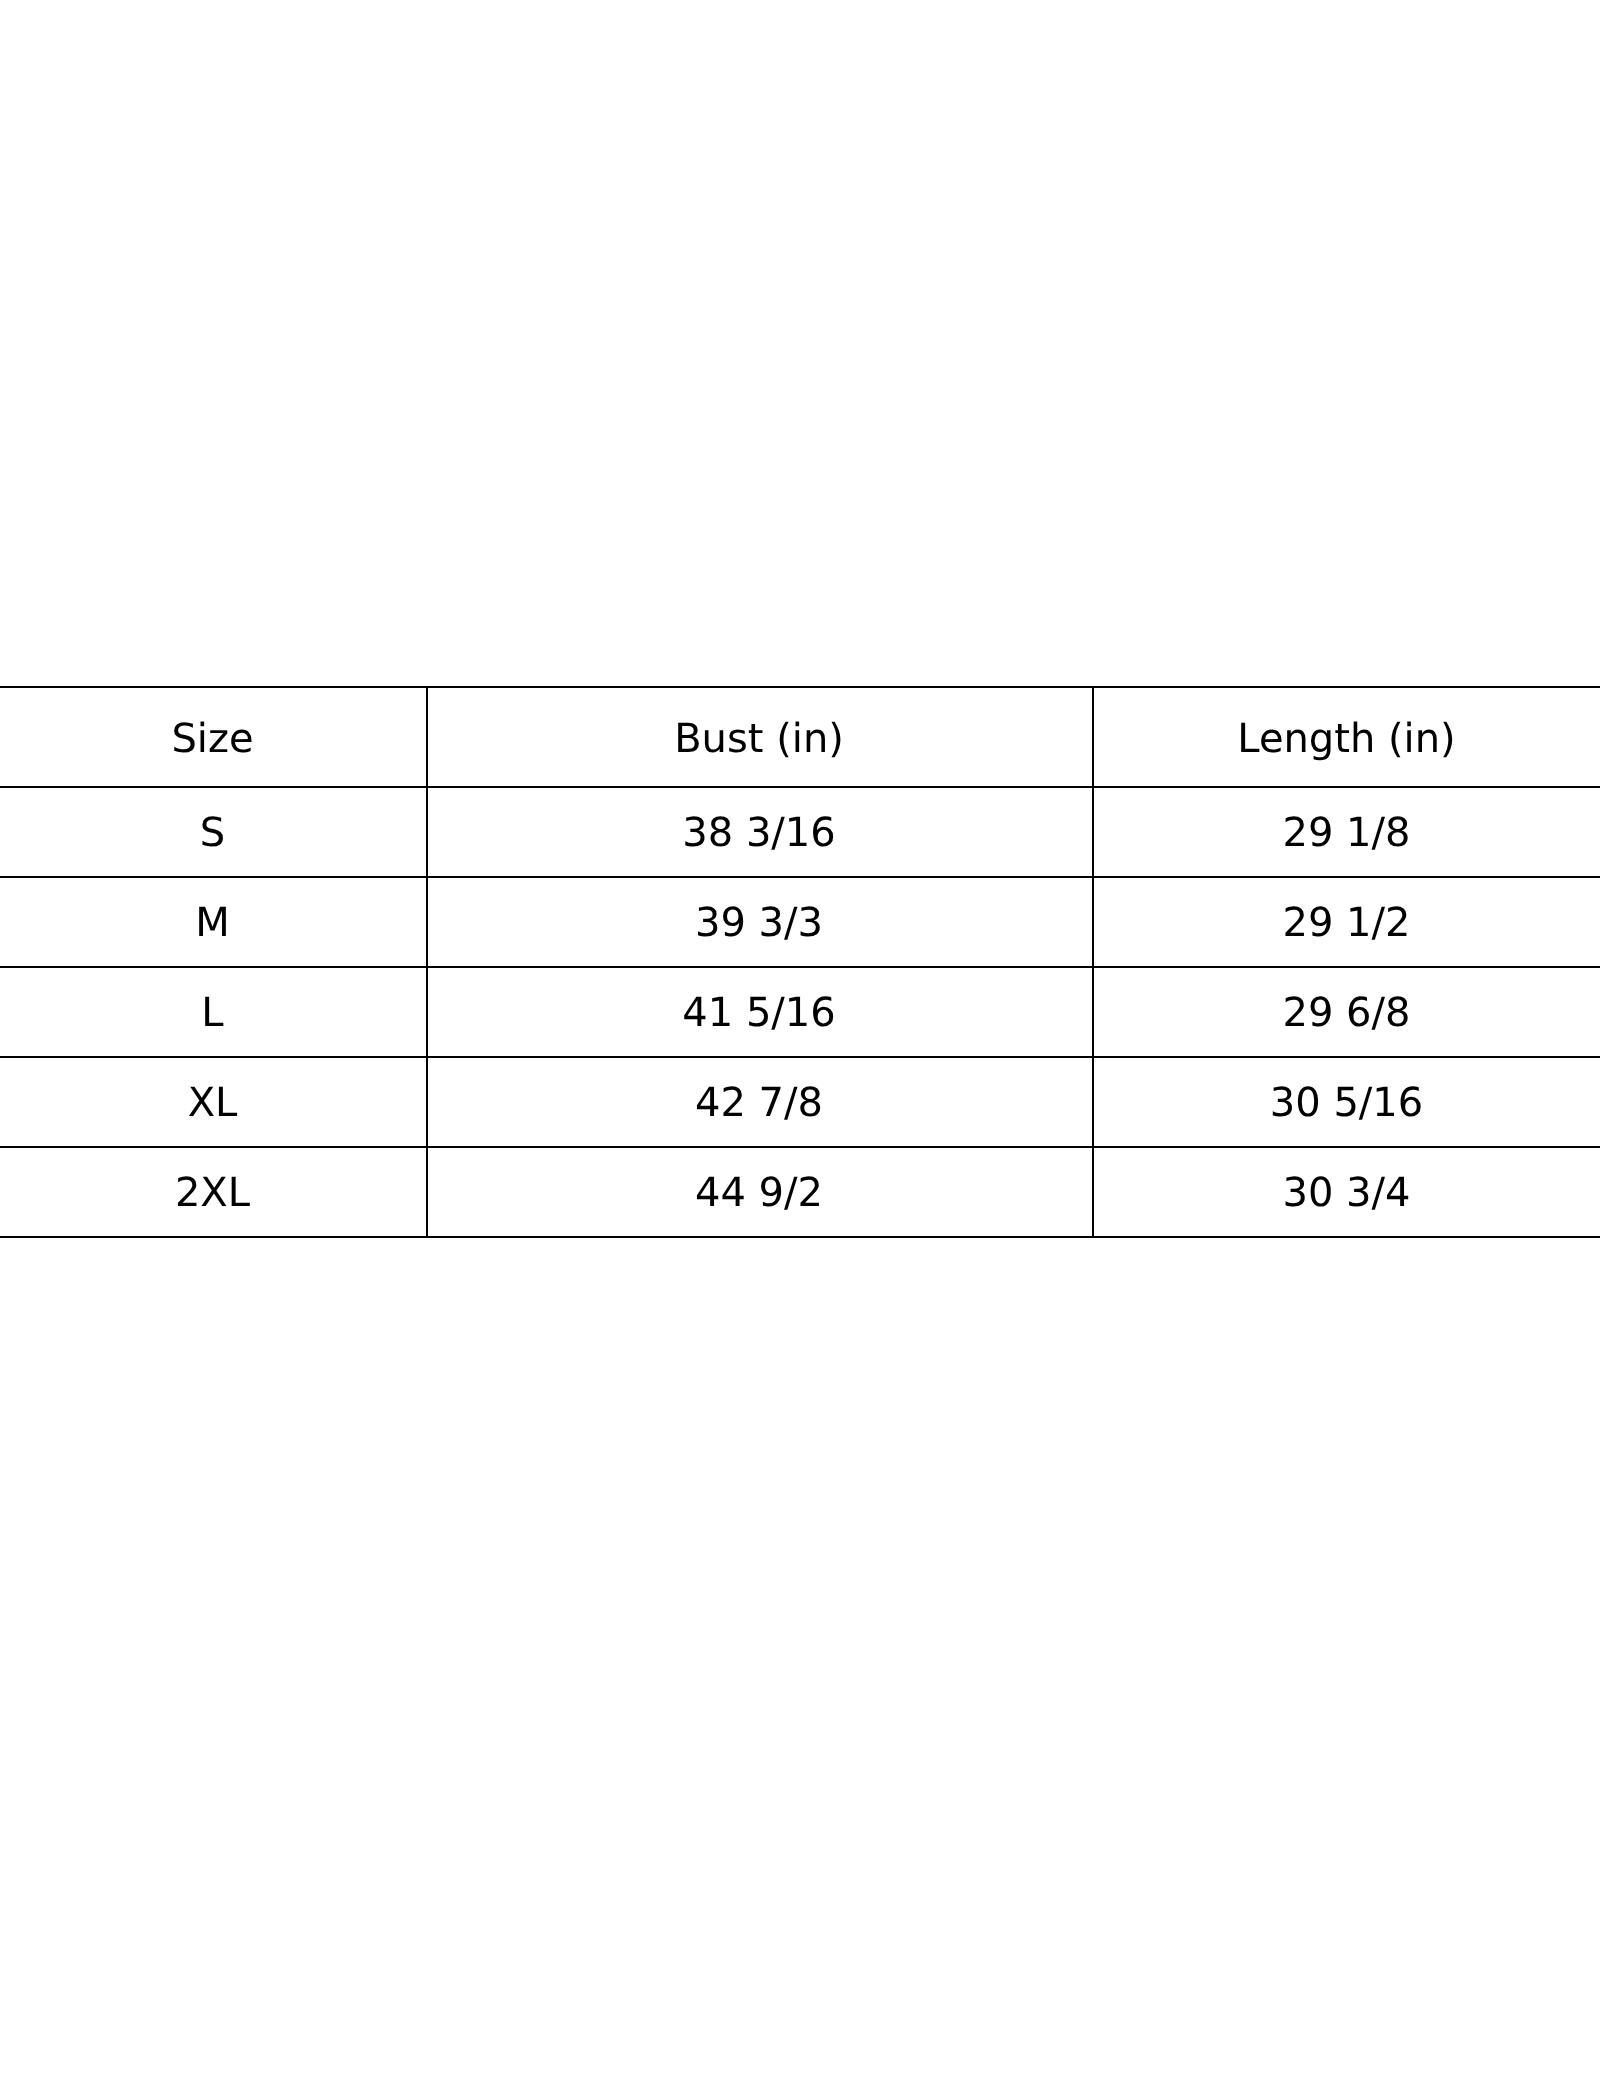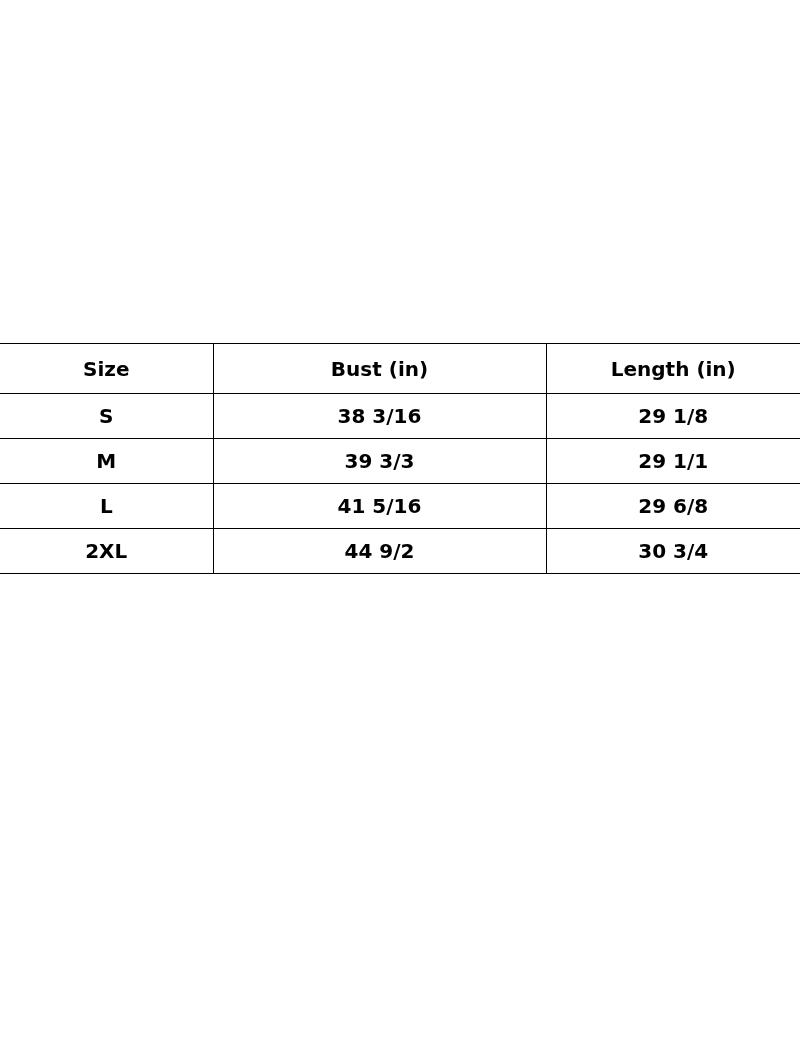--- a/index.html
+++ b/index.html
@@ -34,21 +34,21 @@
     width: 800px;
     table-layout: fixed;
   }
   table.size-chart col.c-size   { width: 213px; }
   table.size-chart col.c-bust   { width: 333px; }
   table.size-chart col.c-length { width: 254px; }
 
   table.size-chart th,
   table.size-chart td {
     border: 1px solid #000000;
-    font-weight: bold;
+    font-weight: normal;
     font-size: 20px;
     line-height: 1.2;
     text-align: center;
     padding: 0;
     height: 44px;
     vertical-align: middle;
     color: #000000;
   }
   
   table.size-chart tr > *:first-child { border-left: none; }
@@ -83,26 +83,31 @@
       </thead>
       <tbody>
         <tr>
           <td class="size-cell">S</td>
           <td>38 3/16</td>
           <td>29 1/8</td>
         </tr>
         <tr>
           <td class="size-cell">M</td>
           <td>39 3/3</td>
-          <td>29 1/1</td>
+          <td>29 1/2</td>
         </tr>
         <tr>
           <td class="size-cell">L</td>
           <td>41 5/16</td>
           <td>29 6/8</td>
+        </tr>
+        <tr>
+          <td class="size-cell">XL</td>
+          <td>42 7/8</td>
+          <td>30 5/16</td>
         </tr>
         <tr>
           <td class="size-cell">2XL</td>
           <td>44 9/2</td>
           <td>30 3/4</td>
         </tr>
       </tbody>
     </table>
   </div>
 </div>

